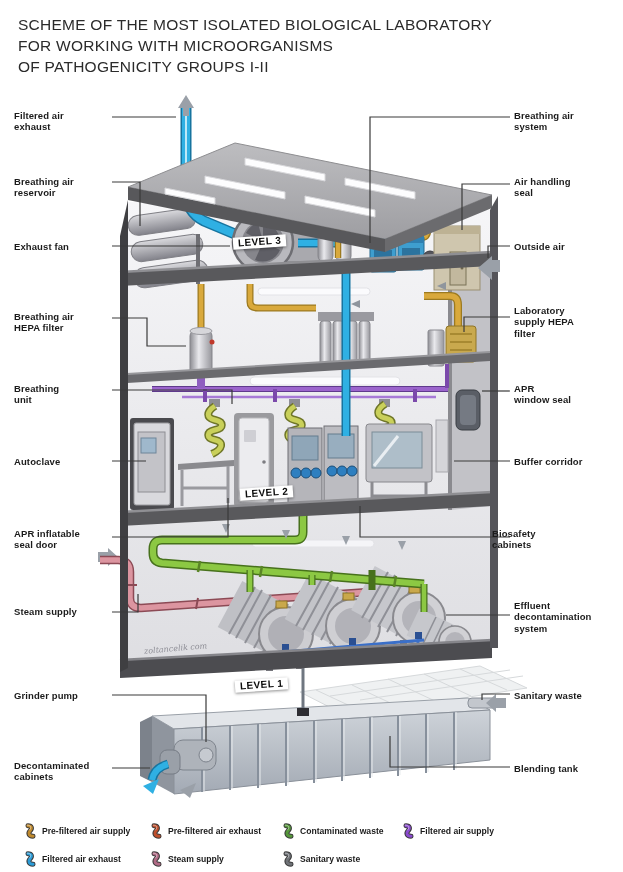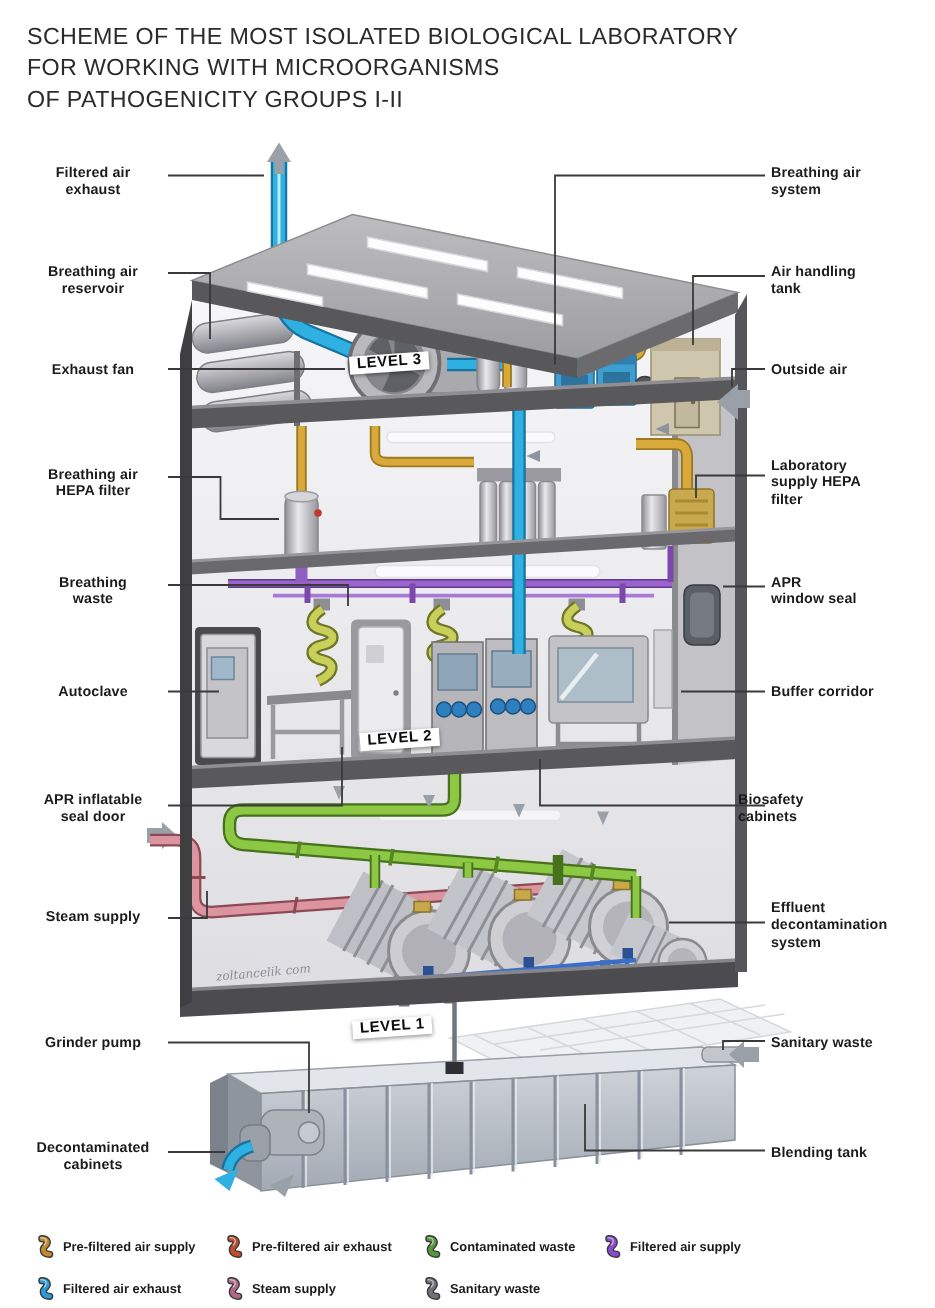--- a/index.html
+++ b/index.html
@@ -2,21 +2,21 @@
 <html><head>
 <meta charset="utf-8">
 <style>
   html,body{margin:0;padding:0}
   body{width:623px;height:872px;background:#ffffff;position:relative;overflow:hidden;
        font-family:"Liberation Sans",sans-serif}
   .title{position:absolute;left:18px;top:15px;font-size:15.5px;font-weight:400;
          color:#2b2b2b;line-height:1.34;letter-spacing:.25px;white-space:pre-line}
   .callout{position:absolute;font-size:9.5px;font-weight:700;color:#1b1b1b;
            line-height:1.2;white-space:pre-line;letter-spacing:.1px}
-  .callout.l{text-align:center;width:96px}
+  .callout.l{text-align:left;width:96px}
   .callout.r{text-align:left;width:100px}
   .lvl{position:absolute;background:#ffffff;color:#0d0d0d;font-size:10px;font-weight:700;
        padding:0 5px 1px 5px;letter-spacing:.4px;box-shadow:0 1px 3px rgba(0,0,0,.45);
        transform:rotate(-4deg)}
   .sig{position:absolute;left:144px;top:644px;font-family:"DejaVu Serif",serif;
        font-style:italic;font-size:8px;color:#8e8e96;transform:rotate(-5deg)}
   .legend{position:absolute;left:24px;top:823px;width:584px;display:grid;
           grid-template-columns:126px 132px 120px auto;row-gap:12px}
   .litem{display:flex;align-items:center;gap:5px;font-size:8.6px;font-weight:700;color:#1b1b1b}
   .licon{width:13px;height:16px;flex:none}
@@ -387,33 +387,33 @@
 <div class="sig">zoltancelik com</div>
 
 <div class="callout l" style="left:14px;top:110px">Filtered air
 exhaust</div>
 <div class="callout l" style="left:14px;top:176px">Breathing air
 reservoir</div>
 <div class="callout l" style="left:14px;top:241px">Exhaust fan</div>
 <div class="callout l" style="left:14px;top:311px">Breathing air
 HEPA filter</div>
 <div class="callout l" style="left:14px;top:383px">Breathing
-waste</div>
+unit</div>
 <div class="callout l" style="left:14px;top:456px">Autoclave</div>
 <div class="callout l" style="left:14px;top:528px">APR inflatable
 seal door</div>
 <div class="callout l" style="left:14px;top:606px">Steam supply</div>
 <div class="callout l" style="left:14px;top:690px">Grinder pump</div>
 <div class="callout l" style="left:14px;top:760px">Decontaminated
 cabinets</div>
 
 <div class="callout r" style="left:514px;top:110px">Breathing air
 system</div>
 <div class="callout r" style="left:514px;top:176px">Air handling
-tank</div>
+seal</div>
 <div class="callout r" style="left:514px;top:241px">Outside air</div>
 <div class="callout r" style="left:514px;top:305px">Laboratory
 supply HEPA
 filter</div>
 <div class="callout r" style="left:514px;top:383px">APR
 window seal</div>
 <div class="callout r" style="left:514px;top:456px">Buffer corridor</div>
 <div class="callout r" style="left:492px;top:528px">Biosafety
 cabinets</div>
 <div class="callout r" style="left:514px;top:600px">Effluent

